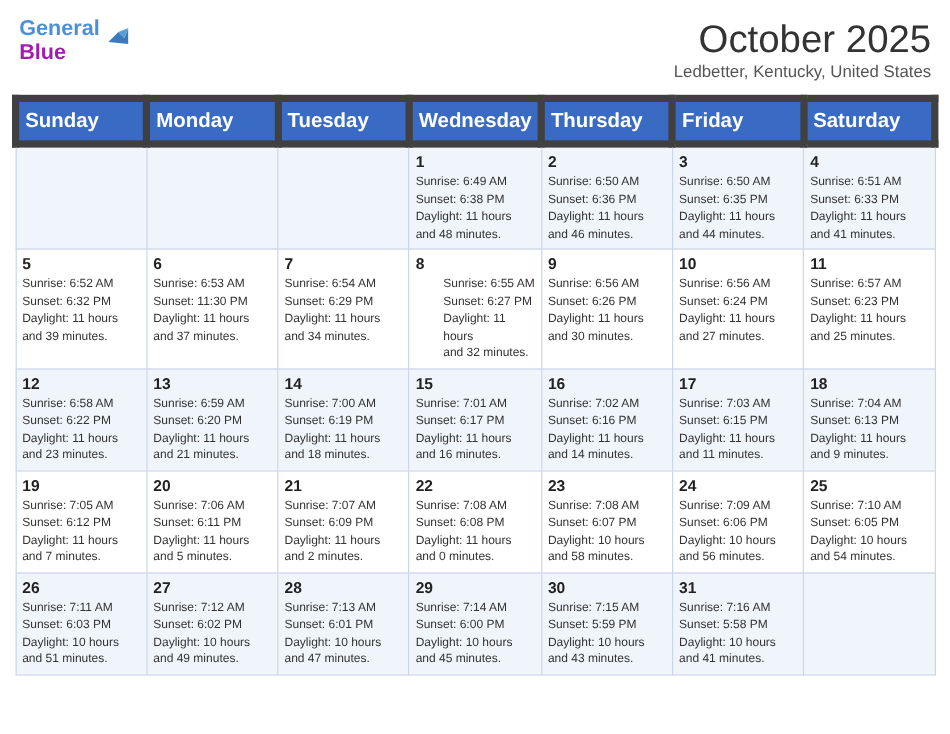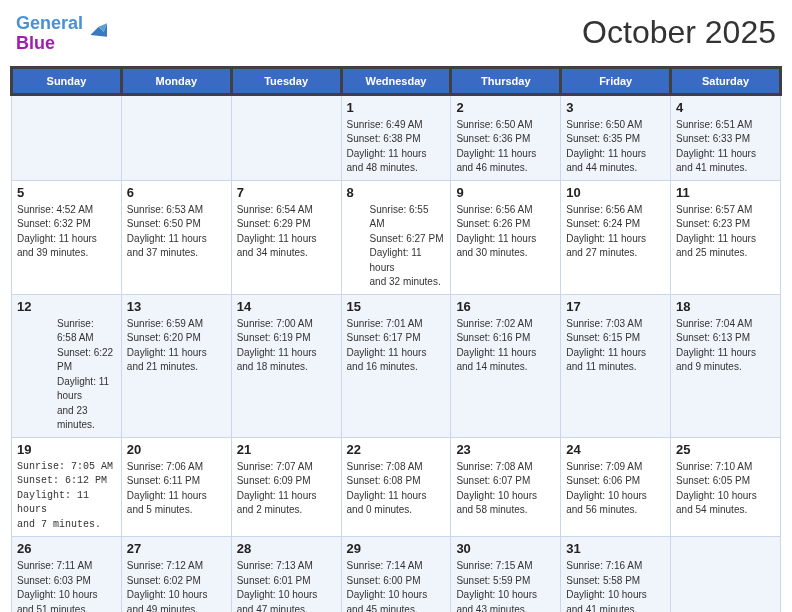--- a/index.html
+++ b/index.html
@@ -48,25 +48,25 @@
       color: #555;
     }
     table {
       width: 100%;
       border-collapse: collapse;
       font-size: 10.5px;
     }
     thead tr th {
       background-color: #3a6bc4;
       color: #fff;
-      text-align: center;
+      text-align: left;
       padding: 6px 5px;
-      font-size: 11px;
+      font-size: 17px;
       font-weight: bold;
-      border: 3px solid #404040;
+      border: 6px solid #404040;
     }
     tbody tr {
       height: 80px;
     }
     tbody tr:nth-child(odd) {
       background-color: #f0f4fb;
     }
     tbody tr:nth-child(even) {
       background-color: #ffffff;
     }
@@ -105,20 +105,21 @@
         </div>
         <svg class="logo-icon" viewBox="0 0 24 24" style="margin-left:4px;margin-top:-8px;">
           <polygon points="4,18 14,8 20,14 24,4 24,20" fill="#3a7abf"></polygon>
           <polygon points="14,8 20,14 24,4" fill="#5a9fd4"></polygon>
         </svg>
       </div>
     </div>
   </div>
   <div class="title-block">
     <div class="month-title">October 2025</div>
+    <div class="location">Ledbetter, Kentucky, United States</div>
   </div>
 </div>
 
 <table>
   <thead>
     <tr>
     <th>Sunday</th>
         <th>Monday</th>
         <th>Tuesday</th>
         <th>Wednesday</th>
@@ -157,29 +158,29 @@
           <span class="day-number">4</span>
           <div class="day-info" style="white-space: pre-line;">Sunrise: 6:51 AM
 Sunset: 6:33 PM
 Daylight: 11 hours
 and 41 minutes.</div>
         </td>
       </tr>
       <tr>
         <td>
           <span class="day-number">5</span>
-          <div class="day-info" style="white-space: pre-line;">Sunrise: 4:52 AM
+          <div class="day-info" style="white-space: pre-line;">Sunrise: 6:52 AM
 Sunset: 6:32 PM
 Daylight: 11 hours
 and 39 minutes.</div>
         </td>
         <td>
           <span class="day-number">6</span>
           <div class="day-info" style="white-space: pre-line;">Sunrise: 6:53 AM
-Sunset: 6:50 PM
+Sunset: 11:30 PM
 Daylight: 11 hours
 and 37 minutes.</div>
         </td>
         <td>
           <span class="day-number">7</span>
           <div class="day-info" style="white-space: pre-line;">Sunrise: 6:54 AM
 Sunset: 6:29 PM
 Daylight: 11 hours
 and 34 minutes.</div>
         </td>
@@ -208,21 +209,21 @@
           <span class="day-number">11</span>
           <div class="day-info" style="white-space: pre-line;">Sunrise: 6:57 AM
 Sunset: 6:23 PM
 Daylight: 11 hours
 and 25 minutes.</div>
         </td>
       </tr>
       <tr>
         <td>
           <span class="day-number">12</span>
-          <div class="day-info" style="white-space: pre-line; margin-left: 40px;">Sunrise: 6:58 AM
+          <div class="day-info" style="white-space: pre-line;">Sunrise: 6:58 AM
 Sunset: 6:22 PM
 Daylight: 11 hours
 and 23 minutes.</div>
         </td>
         <td>
           <span class="day-number">13</span>
           <div class="day-info" style="white-space: pre-line;">Sunrise: 6:59 AM
 Sunset: 6:20 PM
 Daylight: 11 hours
 and 21 minutes.</div>
@@ -259,21 +260,21 @@
           <span class="day-number">18</span>
           <div class="day-info" style="white-space: pre-line;">Sunrise: 7:04 AM
 Sunset: 6:13 PM
 Daylight: 11 hours
 and 9 minutes.</div>
         </td>
       </tr>
       <tr>
         <td>
           <span class="day-number">19</span>
-          <div class="day-info" style="white-space: pre-line; font-family: Liberation Mono, monospace;">Sunrise: 7:05 AM
+          <div class="day-info" style="white-space: pre-line;">Sunrise: 7:05 AM
 Sunset: 6:12 PM
 Daylight: 11 hours
 and 7 minutes.</div>
         </td>
         <td>
           <span class="day-number">20</span>
           <div class="day-info" style="white-space: pre-line;">Sunrise: 7:06 AM
 Sunset: 6:11 PM
 Daylight: 11 hours
 and 5 minutes.</div>

